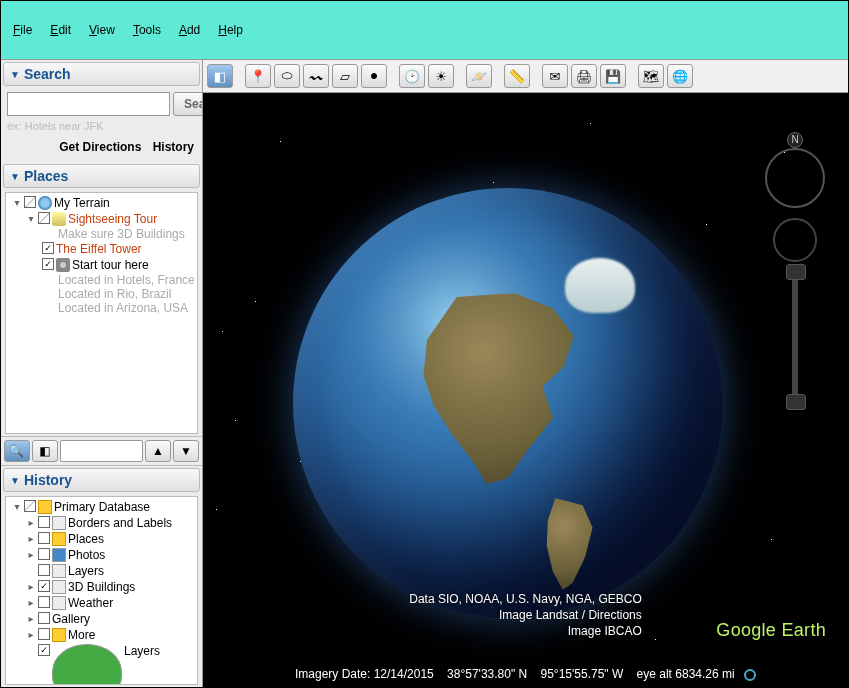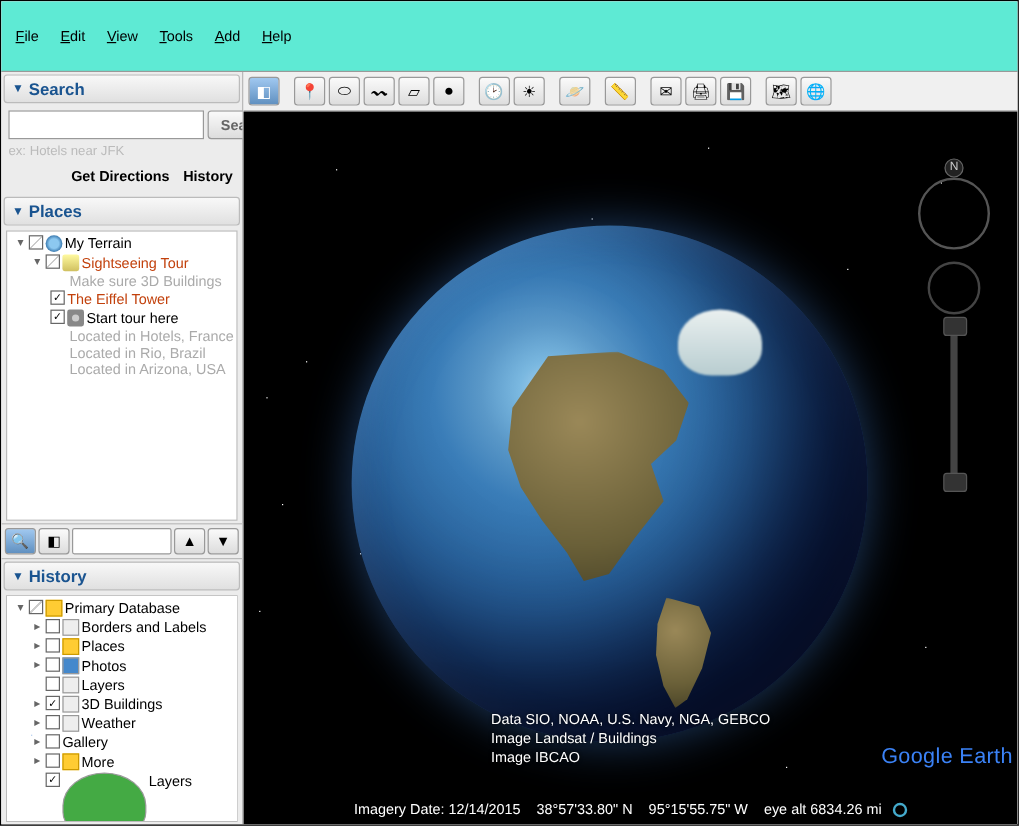--- a/index.html
+++ b/index.html
@@ -55,22 +55,22 @@
 background:radial-gradient(circle at 38% 32%,
  #a8d0ec 0%, #7ab8e0 6%,
  #5a98c8 14%, #3a7db8 24%,
  #2a65a0 40%, #1e4e88 58%,
  #143868 78%, #0a2448 92%, #051530 100%);
 box-shadow:0 0 40px rgba(60,120,200,.5),inset -60px -60px 100px rgba(0,0,20,.85),inset 0 0 30px rgba(150,200,255,.25)}
 .continent{position:absolute;background:radial-gradient(circle at 40% 30%,#9a8858,#6a6038 60%,#3e3a22);filter:blur(1px)}
 .na{width:175px;height:195px;left:120px;top:105px;clip-path:polygon(25% 2%,58% 0%,80% 8%,92% 22%,86% 38%,74% 48%,80% 64%,66% 80%,54% 95%,42% 98%,34% 86%,22% 72%,12% 58%,6% 42%,8% 24%)}
 .green{width:70px;height:55px;left:272px;top:70px;border-radius:50% 50% 40% 40%;background:linear-gradient(#eaf0f0,#b8cdd0)}
 .sa{width:62px;height:92px;left:245px;top:310px;clip-path:polygon(28% 0%,72% 8%,88% 32%,76% 64%,56% 92%,40% 100%,24% 80%,14% 52%,16% 24%)}
-.attribution{position:absolute;bottom:48px;left:50%;transform:translateX(-50%);color:#fff;text-align:left;font-size:12px;line-height:16px;text-shadow:0 0 3px #000}
-.brand{position:absolute;bottom:46px;right:4px;color:#3b82f6;font-size:18px;letter-spacing:.3px;text-shadow:0 0 4px #000}
+.attribution{position:absolute;bottom:48px;left:50%;transform:translateX(-50%);color:#fff;text-align:right;font-size:12px;line-height:16px;text-shadow:0 0 3px #000}
+.brand{position:absolute;bottom:46px;right:22px;color:#bef264;font-size:18px;letter-spacing:.3px;text-shadow:0 0 4px #000}
 .status{position:absolute;bottom:6px;left:0;right:0;color:#fff;font-size:12px;text-align:center;text-shadow:0 0 3px #000}
 .status .ring{display:inline-block;width:12px;height:12px;border:2px solid #4ac;border-radius:50%;vertical-align:middle;margin-left:6px}
 .nav{position:absolute;top:55px;right:18px;width:70px}
 .compass{width:60px;height:60px;border:2px solid #555;border-radius:50%;margin:0 auto;position:relative}
 .compass .n{position:absolute;top:-18px;left:50%;transform:translateX(-50%);width:16px;height:16px;border:1px solid #666;border-radius:50%;color:#ccc;font-size:10px;text-align:center;line-height:14px;background:#222}
 .look{width:44px;height:44px;border:2px solid #444;border-radius:50%;margin:10px auto}
 .zoom{width:6px;height:130px;background:#444;margin:10px auto;border-radius:3px;position:relative}
 .zoom::before,.zoom::after{content:"";position:absolute;left:-6px;width:18px;height:14px;background:#333;border:1px solid #555;border-radius:3px}
 .zoom::before{top:-8px}.zoom::after{bottom:-8px}
 </style>
@@ -263,21 +263,21 @@
     <div class="nav">
       <div class="compass">
             <div class="n">N</div>
           </div>
       <div class="look"></div>
       <div class="zoom"></div>
     </div>
 
     <div class="attribution">
       <div>Data SIO, NOAA, U.S. Navy, NGA, GEBCO</div>
-      <div>Image Landsat / Buildings</div>
+      <div>Image Landsat / Directions</div>
       <div>Image IBCAO</div>
     </div>
     <div class="brand">Google Earth</div>
     <div class="status">
       <span>Imagery Date:</span>
       <span>12/14/2015</span>
       &nbsp;&nbsp;
       <span>38°57'33.80" N</span>
       &nbsp;&nbsp;
       <span>95°15'55.75" W</span>

